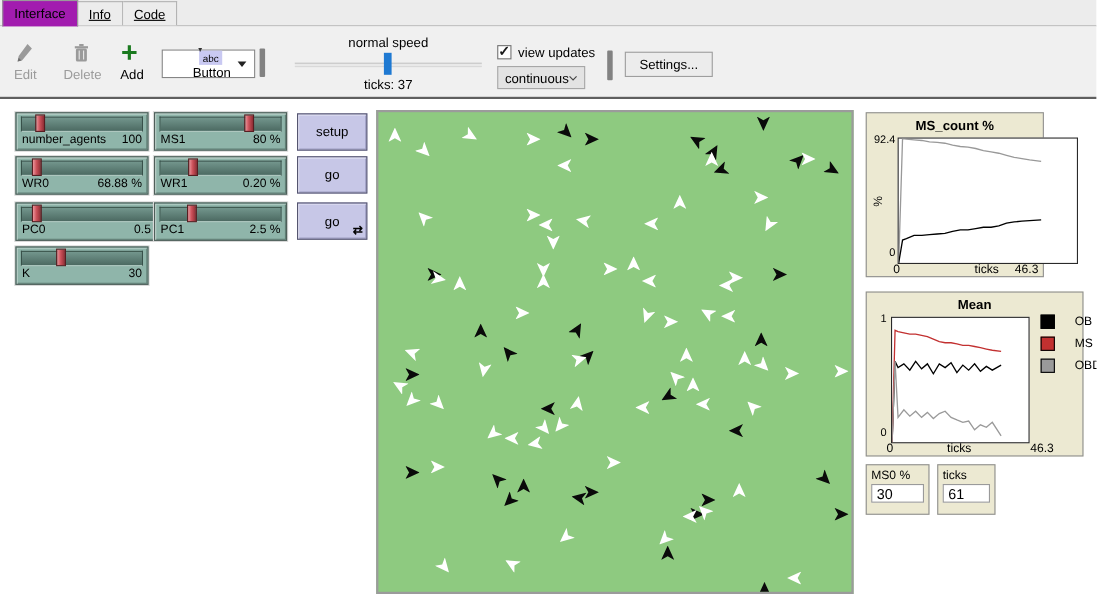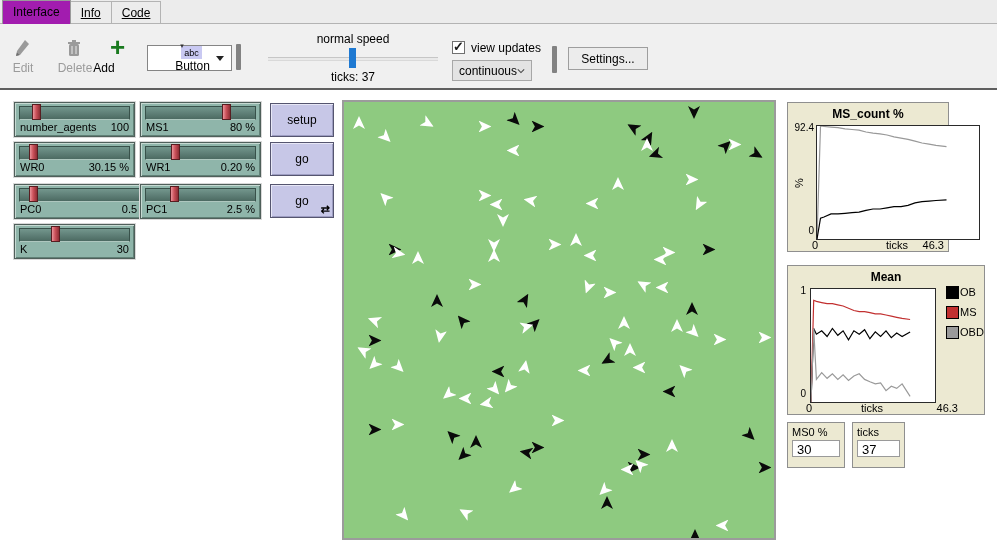--- a/index.html
+++ b/index.html
@@ -67,21 +67,21 @@
   
   .plot{position:absolute;background:#ece9d2;border:1px solid #8f8f8f;box-sizing:border-box;}
   .plot-title{position:absolute;left:0;right:0;top:4px;text-align:center;font-weight:bold;font-size:12px;}
   .plot-area{position:absolute;background:#fff;border:1px solid #2a2a2a;box-sizing:content-box;}
   .ylab{position:absolute;font-size:10px;text-align:right;}
   .ylab-axis{position:absolute;font-size:11px;transform:rotate(-90deg);transform-origin:center;}
   .xlab{position:absolute;font-size:11px;}
   .legend{position:absolute;}
   .legend-item{display:flex;align-items:center;height:20px;}
   .legend-swatch{width:13px;height:13px;border:1px solid #000;box-sizing:border-box;}
-  .legend-name{margin-left:1px;font-size:11px;}
+  .legend-name{margin-left:18px;font-size:11px;}
 
   
   .monitor{position:absolute;background:#ece9d2;border:1px solid #8f8f8f;box-sizing:border-box;padding:3px 4px;}
   .monitor-label{font-size:11px;}
   .monitor-value{margin-top:2px;background:#fff;border:1px solid #9a9a9a;font-size:13px;
                  padding:1px 4px;height:17px;box-sizing:border-box;}
 
   
   .icon-abs{position:absolute;}
   .plus-glyph{position:absolute;font-size:26px;font-weight:bold;color:#1a7a1f;line-height:22px;}
@@ -108,21 +108,21 @@
   <svg class="icon-abs" style="left:66px;top:39px" width="16" height="19" viewBox="0 0 16 19">
     <rect x="3" y="5" width="10" height="12" rx="1.5" fill="#9a9a9a"></rect>
     <rect x="2" y="3" width="12" height="2" fill="#9a9a9a"></rect>
     <rect x="6" y="1" width="4" height="2" fill="#9a9a9a"></rect>
     <line x1="6" y1="7" x2="6" y2="15" stroke="#e9e9e9" stroke-width="1"></line>
     <line x1="10" y1="7" x2="10" y2="15" stroke="#e9e9e9" stroke-width="1"></line>
   </svg>
   <div class="tool-label dim" style="left:55px;top:61px;width:40px">Delete</div>
 
   <div class="plus-glyph" style="left:110px;top:36px">+</div>
-  <div class="tool-label" style="left:89px;top:61px;width:30px">Add</div>
+  <div class="tool-label" style="left:105px;top:61px;width:30px">Add</div>
 
   <div class="widget-dd">
     <span class="chip">abc</span>
     <span class="dd-label">Button</span>
     <span class="dd-arrow"></span>
   </div>
 
   <div class="vsep" style="left:236px;top:44px;height:26px"></div>
 
   <div class="speed-label">normal speed</div>
@@ -161,21 +161,21 @@
         <div class="nl-row">
           <span>MS1</span>
           <span>80 %</span>
         </div>
       </div>
       <div class="nl-slider" style="left: 14px; top: 142px; width: 121px;">
         <div class="nl-track"></div>
         <div class="nl-thumb" style="left: 14px;"></div>
         <div class="nl-row">
           <span>WR0</span>
-          <span>30.15 %</span>
+          <span>68.88 %</span>
         </div>
       </div>
       <div class="nl-slider" style="left: 140px; top: 142px; width: 121px;">
         <div class="nl-track"></div>
         <div class="nl-thumb" style="left: 30px;"></div>
         <div class="nl-row">
           <span>WR1</span>
           <span>0.20 %</span>
         </div>
       </div>
@@ -359,16 +359,16 @@
     <div class="xlab" style="left:136px;top:136px;width:34px;text-align:right">46.3</div>
   </div>
 
   <div id="monitors">
       <div class="monitor" style="left: 787px; top: 422px; width: 58px; height: 46px;">
         <div class="monitor-label">MS0 %</div>
         <div class="monitor-value">30</div>
       </div>
       <div class="monitor" style="left: 852px; top: 422px; width: 53px; height: 46px;">
         <div class="monitor-label">ticks</div>
-        <div class="monitor-value">37</div>
+        <div class="monitor-value">61</div>
       </div>
     </div>
 </div>
 
 </body></html>

